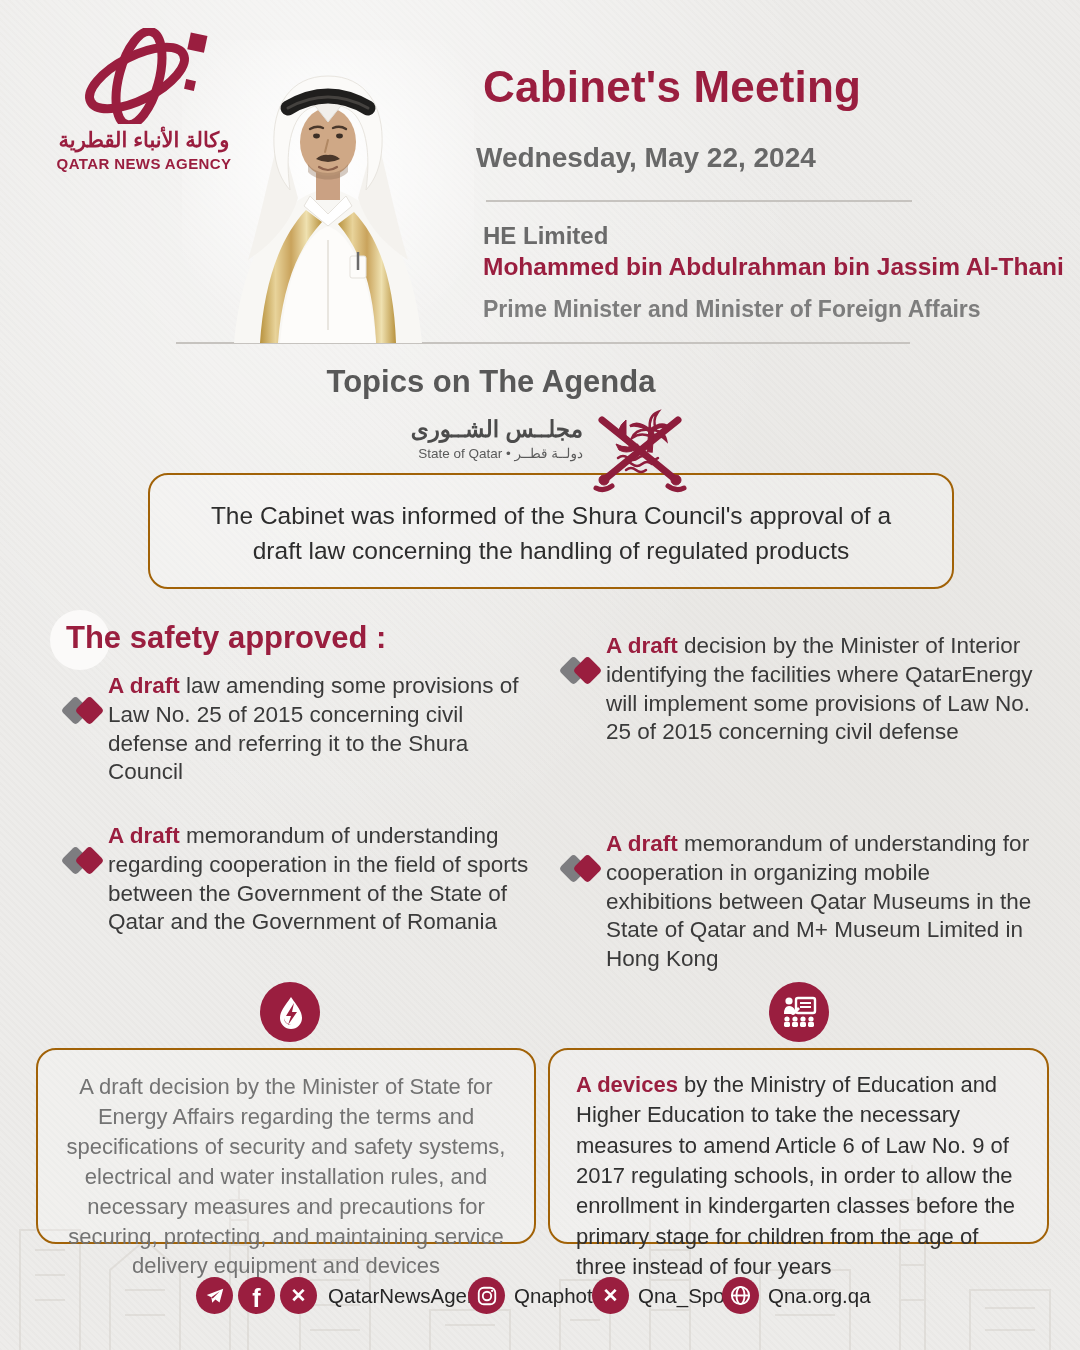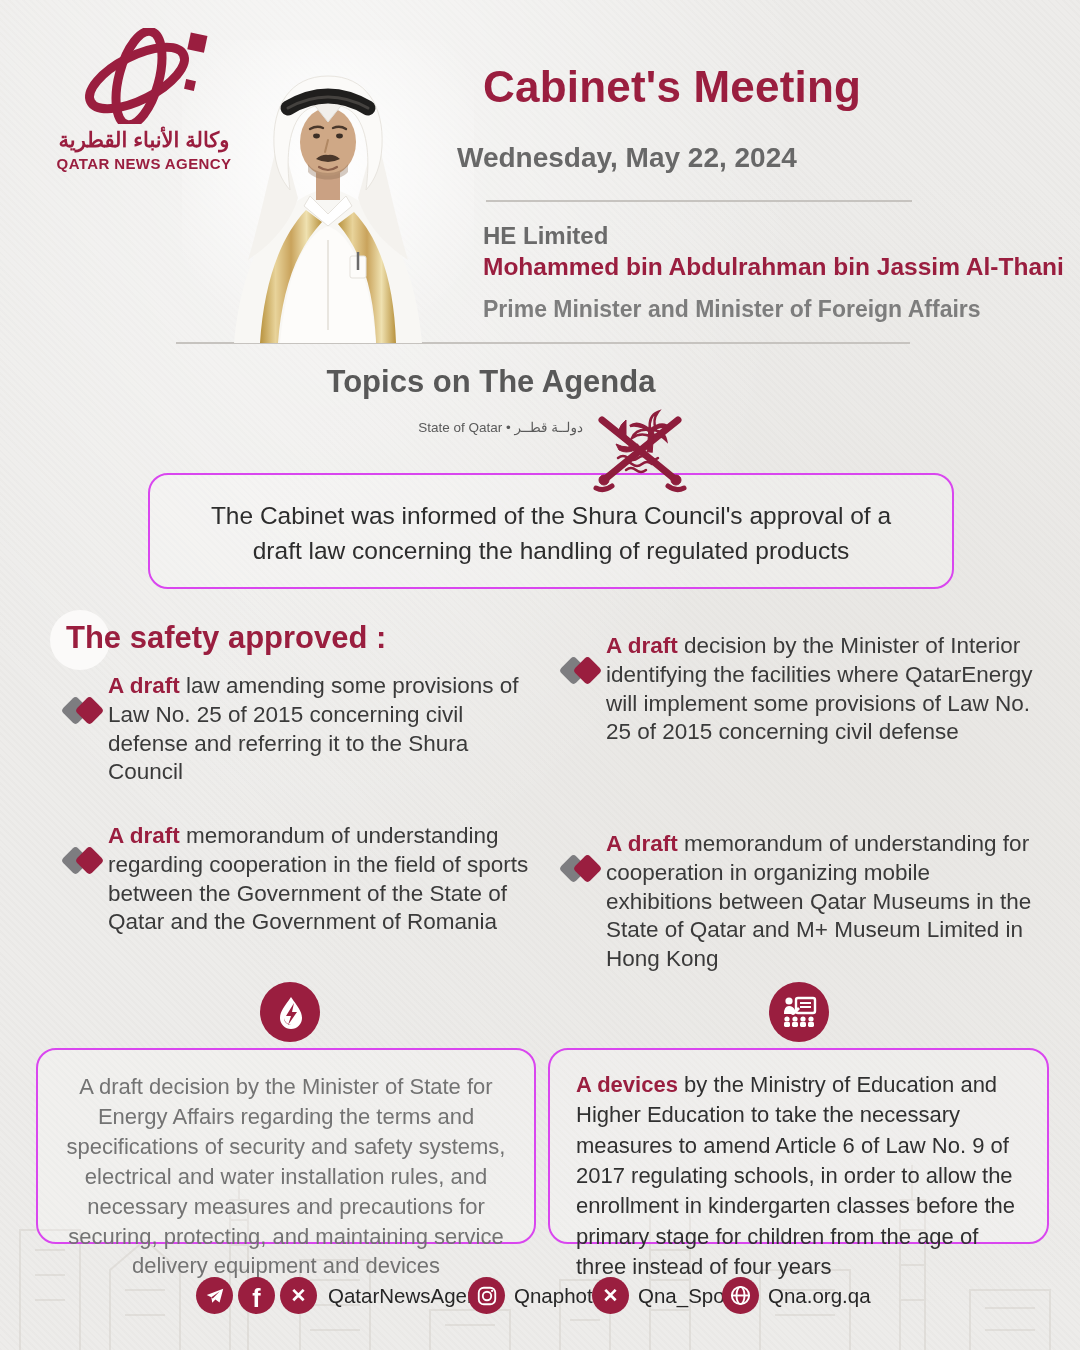--- a/index.html
+++ b/index.html
@@ -18,37 +18,37 @@
   .bg-sketch{position:absolute;left:0;top:1080px;width:1080px;height:270px;z-index:0;opacity:.55;}
 
   
   .qna{left:44px;top:28px;width:200px;text-align:center;z-index:3;}
   .qna-arabic{font-size:21px;font-weight:bold;color:#9a1e3f;margin-top:0px;}
   .qna-english{font-size:15px;font-weight:bold;color:#9a1e3f;letter-spacing:.4px;margin-top:3px;}
 
   
   .photo{left:182px;top:40px;width:292px;height:303px;z-index:2;}
   .main-title{left:483px;top:62px;width:520px;font-size:44px;font-weight:800;color:#9a1e3f;letter-spacing:.2px;z-index:3;}
-  .date{left:457px;top:142px;font-size:28px;font-weight:bold;color:#686868;z-index:3;}
+  .date{left:476px;top:142px;font-size:28px;font-weight:bold;color:#686868;z-index:3;}
   .rule{height:0;border-top:2px solid #c6c3bf;z-index:1;}
   .rule1{left:486px;top:200px;width:426px;}
   .rule2{left:176px;top:342px;width:734px;}
   .honorific{left:483px;top:222px;font-size:24px;font-weight:bold;color:#6a6a6a;z-index:3;}
   .pm-name{left:483px;top:253px;font-size:24.5px;font-weight:bold;color:#9a1e3f;z-index:3;}
   .pm-role{left:483px;top:296px;font-size:23px;font-weight:600;color:#7d7d7d;z-index:3;}
 
   
   .agenda-title{left:0;top:364px;width:982px;text-align:center;font-size:31px;font-weight:bold;color:#585858;z-index:3;}
   .shura-text{left:290px;top:416px;width:293px;text-align:right;z-index:3;line-height:1.15;}
   .shura-arabic{font-size:23px;color:#4c4c4c;font-weight:600;}
   .shura-english{font-size:25px;color:#474747;font-weight:500;margin-top:2px;}
   .shura-state{font-size:13.5px;color:#5a5a5a;margin-top:4px;}
   .shura-emblem{left:592px;top:406px;z-index:3;}
 
-  .box{border:2px solid #d946ef;border-radius:20px;background:rgba(255,255,255,.22);z-index:2;}
+  .box{border:2px solid #a16207;border-radius:20px;background:rgba(255,255,255,.22);z-index:2;}
   .info-box{left:148px;top:473px;width:802px;height:112px;}
   .info-box p{margin:0;padding:24px 46px 0 46px;text-align:center;font-size:24.5px;line-height:1.42;color:#2d2d2d;}
 
   
   .approved-circle{left:50px;top:610px;width:60px;height:60px;border-radius:50%;background:#fbfaf9;z-index:2;}
   .approved-heading{left:66px;top:620px;font-size:31px;font-weight:bold;color:#9a1e3f;z-index:3;}
 
   .bullet-item{display:flex;z-index:3;}
   .bullet-item .txt{font-size:22.5px;line-height:1.28;color:#3a3a3a;}
   .lead{color:#9a1e3f;font-weight:bold;}
@@ -162,20 +162,21 @@
 <div class="abs date">Wednesday, May 22, 2024</div>
 <div class="abs rule rule1"></div>
 <div class="abs honorific">HE Limited</div>
 <div class="abs pm-name">Mohammed bin Abdulrahman bin Jassim Al-Thani</div>
 <div class="abs pm-role">Prime Minister and Minister of Foreign Affairs</div>
 <div class="abs rule rule2"></div>
 
 <div class="abs agenda-title">Topics on The Agenda</div>
 
 <div class="abs shura-text">
+  <div class="shura-arabic">مجلــس الشــورى</div>
   <div class="shura-state">State of Qatar • دولــة قطــر</div>
 </div>
 
 <svg class="abs shura-emblem" width="96" height="90" viewBox="0 0 96 90">
   <g stroke="#8e1d3c" fill="#8e1d3c">
 
     <path d="M10 14 Q50 46 84 74" stroke-width="7" fill="none" stroke-linecap="round"></path>
     <path d="M86 14 Q46 46 12 74" stroke-width="7" fill="none" stroke-linecap="round"></path>
     <circle cx="84" cy="74" r="5"></circle>
       <circle cx="12" cy="74" r="5"></circle>

